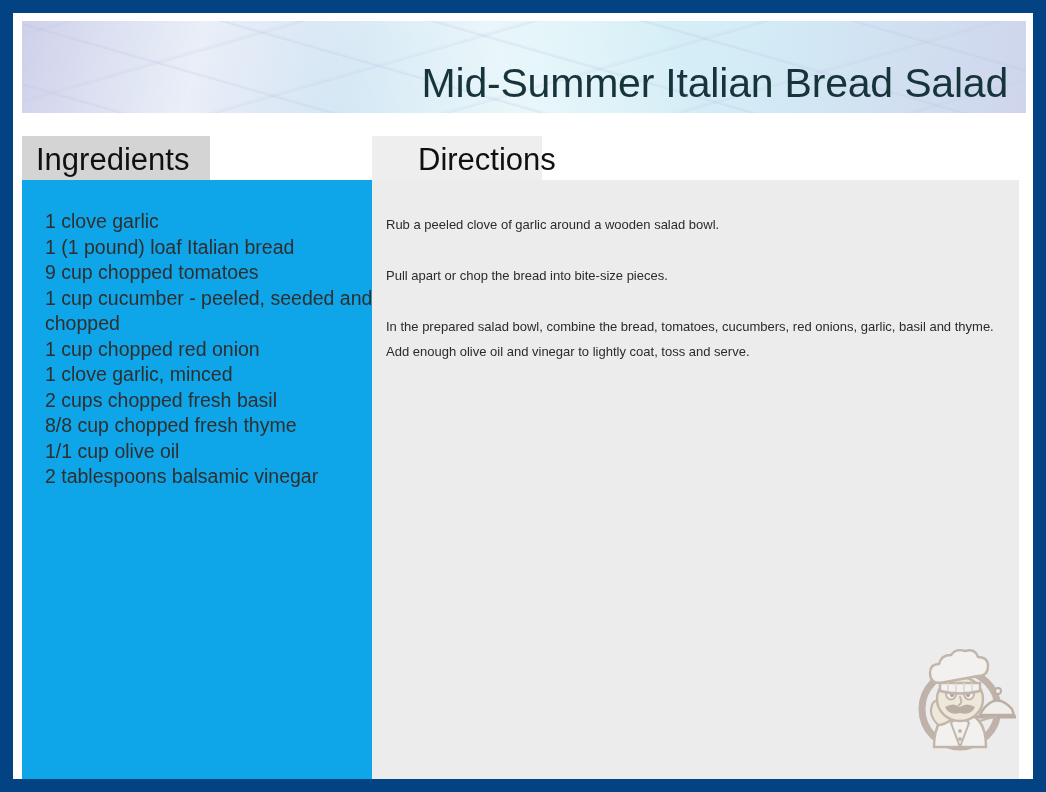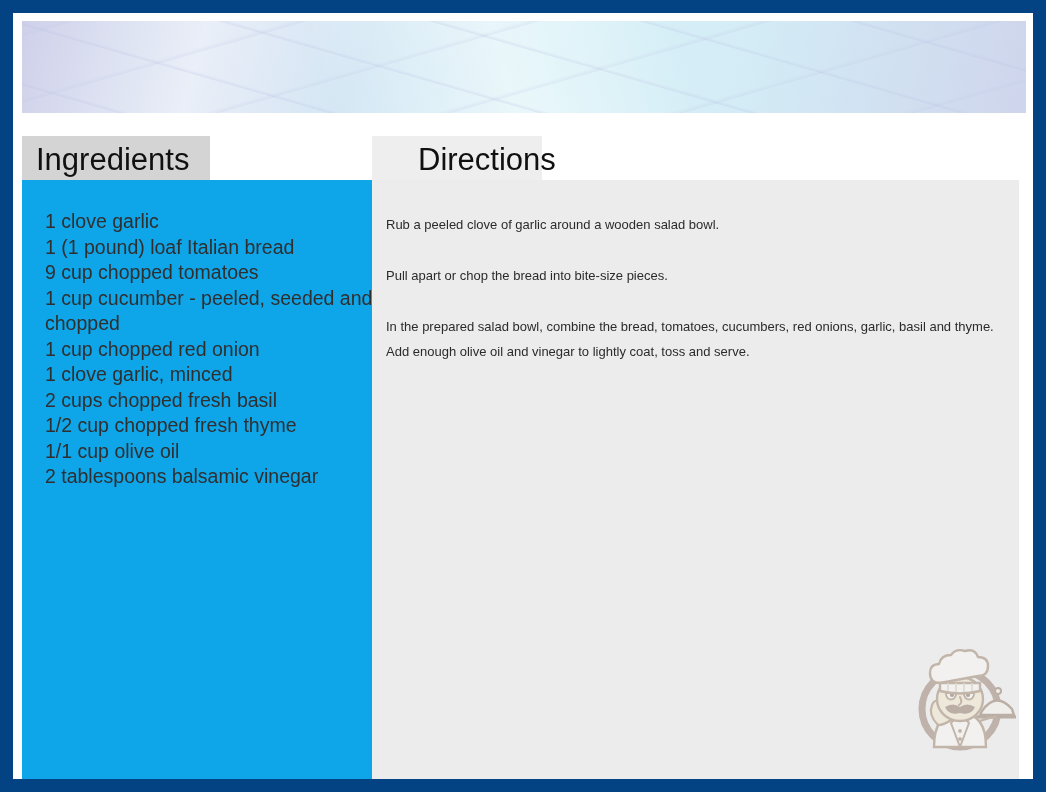--- a/index.html
+++ b/index.html
@@ -166,20 +166,21 @@
   }
   .chef-logo svg { display: block; width: 100%; height: 100%; }
 </style>
 </head>
 <body>
 
 <div id="slide">
 
   <div class="banner">
     <div class="banner-stripes"></div>
+    <div class="banner-title">Mid-Summer Italian Bread Salad</div>
   </div>
 
   <div class="photo">
     <svg viewBox="0 0 660 400" xmlns="http://www.w3.org/2000/svg">
       <defs>
         <radialGradient id="fade" cx="45%" cy="50%" r="62%">
           <stop offset="0%" stop-color="#ffffff" stop-opacity="1"></stop>
           <stop offset="62%" stop-color="#ffffff" stop-opacity="0.85"></stop>
           <stop offset="100%" stop-color="#ffffff" stop-opacity="0"></stop>
         </radialGradient>
@@ -274,21 +275,21 @@
     </div>
     <div class="panel-body">
       <div class="ingredient-list">
         <div>1 clove garlic</div>
         <div>1 (1 pound) loaf Italian bread</div>
         <div>9 cup chopped tomatoes</div>
         <div>1 cup cucumber - peeled, seeded and chopped</div>
         <div>1 cup chopped red onion</div>
         <div>1 clove garlic, minced</div>
         <div>2 cups chopped fresh basil</div>
-        <div>1/2 cup chopped fresh thyme</div>
+        <div>8/8 cup chopped fresh thyme</div>
         <div>1/1 cup olive oil</div>
         <div>2 tablespoons balsamic vinegar</div>
       </div>
     </div>
   </div>
 
   <div class="panel" id="directions-panel">
     <div class="tab">
       <span class="tab-label">Directions</span>
     </div>

